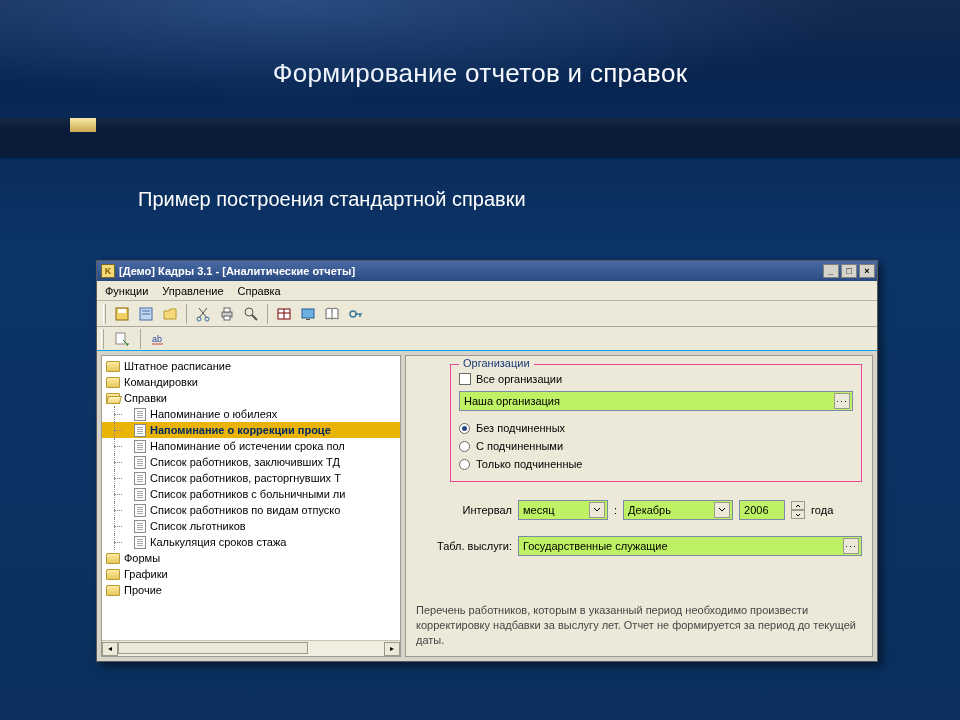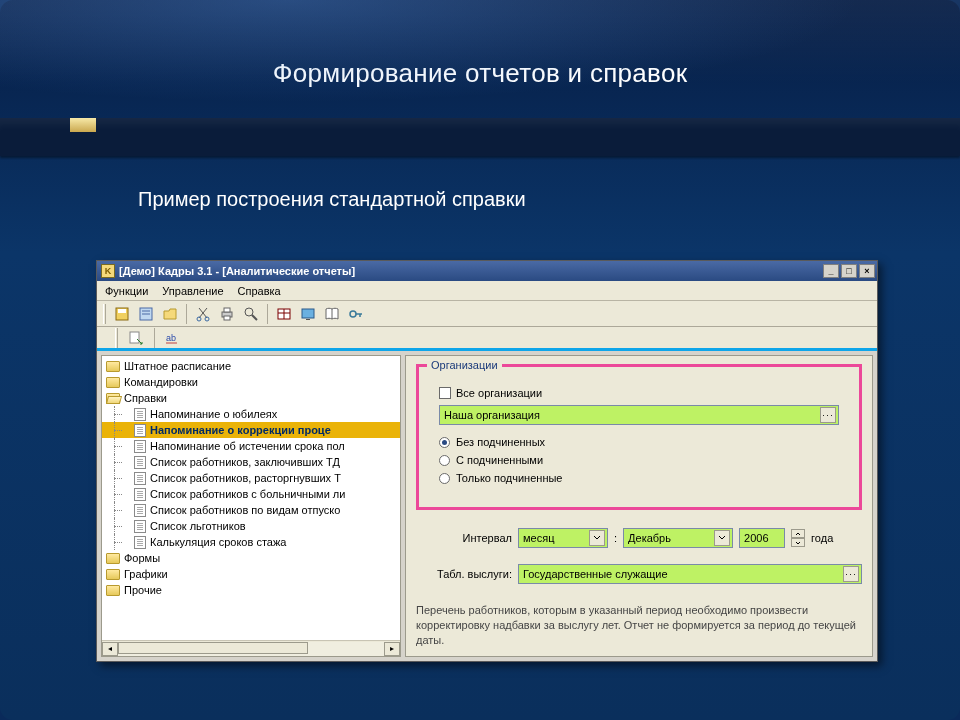--- a/index.html
+++ b/index.html
@@ -1,32 +1,32 @@
 <!DOCTYPE html>
 <html><head>
 <meta charset="utf-8">
 <style>
   * { box-sizing: border-box; margin: 0; padding: 0; }
   body { width: 960px; height: 720px; overflow: hidden; font-family: Arial, sans-serif; background: #0a2a5a; }
-  .slide { width: 960px; height: 720px; background: linear-gradient(180deg, #061d45 0%, #0b3568 35%, #0a2f5c 100%); position: relative; border-radius: 13px; }
+  .slide { width: 960px; height: 720px; background: linear-gradient(180deg, #061d45 0%, #0b3568 35%, #0a2f5c 100%); position: relative; }
   .slide::before { content:""; position:absolute; left:0; right:0; top:0; height:120px; background: radial-gradient(ellipse at 30% 0%, rgba(80,140,220,0.35), transparent 60%), linear-gradient(180deg, rgba(255,255,255,0.06), transparent 70%);}
   .slide-title { color: #fff; font-size: 26px; font-weight: 400; text-align: center; padding-top: 58px; letter-spacing: 0.3px;}
   .accent-bar { position:absolute; left:0; right:0; top:118px; height:38px; background:#0a1c3a; box-shadow: inset 0 12px 10px -6px rgba(255,255,255,0.06), 0 2px 2px rgba(0,0,0,0.4);}
   .accent-tab { position:absolute; left:70px; top:118px; width:26px; height:14px; background: linear-gradient(180deg,#f7e9a8,#caa84f); }
   .slide-sub { color: #fff; font-size: 20px; position: absolute; left: 138px; top: 188px; }
 
   .app { position: absolute; left: 96px; top: 260px; width: 782px; height: 402px; background: #d6d3cb; border: 1px solid #5a5a5a; box-shadow: 4px 4px 8px rgba(0,0,0,0.5); font-family: Tahoma, Arial, sans-serif; font-size: 11px; color: #000; display: flex; flex-direction: column; }
   .titlebar { height: 20px; background: linear-gradient(180deg,#4a6aa5,#2a4a82); color: #fff; display: flex; align-items: center; padding: 0 2px 0 4px; font-weight: bold; font-size: 11px; }
   .titlebar .ticon { width:14px; height:14px; background:#f5d97a; border:1px solid #7a6a20; margin-right:4px; display:flex; align-items:center; justify-content:center; font-size:9px; color:#7a5a00;}
   .win-btns { margin-left: auto; display: flex; gap: 2px; }
   .win-btn { width: 16px; height: 14px; background: #d6d3cb; border: 1px solid #808080; display:flex; align-items:center; justify-content:center; font-size:9px; font-family: Arial; color:#000;}
   .menubar { height: 20px; background: #ece9d8; display: flex; align-items: center; gap: 14px; padding-left: 8px; border-bottom: 1px solid #b8b4a4;}
   .menubar span { cursor: default; }
   .toolbar { height: 26px; background: #ece9d8; display: flex; align-items: center; padding-left: 6px; gap: 4px; border-bottom: 1px solid #aca899;}
-  .toolbar2 { height: 24px; background: #ece9d8; display: flex; align-items: center; padding-left: 18px; gap: 6px; border-bottom: 3px solid #0ea5e9;}
+  .toolbar2 { height: 24px; background: #ece9d8; display: flex; align-items: center; padding-left: 4px; gap: 6px; border-bottom: 1px solid #0ea5e9;}
   .tbtn { width: 20px; height: 20px; display:flex; align-items:center; justify-content:center; border:1px solid transparent; }
   .tbtn svg { width:16px; height:16px; display:block; }
   .sep { width:1px; height:20px; background:#aca899; margin:0 2px;}
   .grip { width:3px; height:20px; border-left:1px solid #fff; border-right:1px solid #aca899; margin-right:2px;}
 
   .body { flex:1; display:flex; min-height:0; }
   .tree-pane { width: 300px; background:#fff; border:1px solid #9c9a8c; margin:4px 2px 4px 4px; display:flex; flex-direction:column; }
   .tree { flex:1; overflow:hidden; padding:2px 0; }
   .tree-row { display:flex; align-items:center; height:16px; padding-left:4px; white-space:nowrap; overflow:hidden; }
   .tree-row.sub { padding-left: 32px; position:relative;}
@@ -36,21 +36,21 @@
   .folder.open::before { content:""; position:absolute; left:-1px; right:-1px; bottom:-1px; height:6px; background:linear-gradient(180deg,#fff2c0,#f0d77a); border:1px solid #b89a2e; transform:skewX(-15deg) translateX(1px);}
   .doc { width:12px; height:13px; margin-right:4px; background:#fff; border:1px solid #8a8a8a; position:relative; flex-shrink:0;}
   .doc::before { content:""; position:absolute; left:2px; right:2px; top:2px; height:1px; background:#aaa; box-shadow:0 2px 0 #aaa, 0 4px 0 #aaa, 0 6px 0 #aaa;}
   .tree-row.selected { background:#eab308; font-weight:bold; color:#002a66;}
   .hscroll { height:16px; background:#ece9d8; border-top:1px solid #c8c4b4; display:flex; align-items:center; }
   .hsbtn { width:16px; height:14px; background:#ece9d8; border:1px solid #9c9a8c; display:flex; align-items:center; justify-content:center; font-size:8px;}
   .hstrack { flex:1; height:14px; background:#f0eee0; position:relative;}
   .hsthumb { position:absolute; left:0; top:0; height:12px; width:190px; background:#ece9d8; border:1px solid #9c9a8c;}
 
   .right-pane { flex:1; margin:4px 4px 4px 2px; background:#ece9d8; border:1px solid #9c9a8c; padding:8px 10px; display:flex; flex-direction:column; font-size:11px;}
-  .group { border:3px solid #ec4899; padding:20px; position:relative; margin-bottom:10px;}
+  .group { border:1px solid #ec4899; padding:8px; position:relative; margin-bottom:10px;margin-left:34px;}
   .group-title { position:absolute; top:-8px; left:8px; background:#ece9d8; padding:0 4px; color:#1a3a7a; font-size:11px;}
   .chk { display:flex; align-items:center; gap:5px; margin-bottom:6px;}
   .chkbox { width:12px; height:12px; border:1px solid #6a6a6a; background:#fff;}
   .combo { height:20px; background:#bef264; border:1px solid #7a8aa8; display:flex; align-items:center; padding:0 2px 0 4px; position:relative;}
   .combo .dots { margin-left:auto; width:16px; height:16px; background:#ece9d8; border:1px solid #9c9a8c; display:flex; align-items:center; justify-content:center; font-size:9px; letter-spacing:1px;}
   .combo .arrow { margin-left:auto; width:16px; height:16px; background:#ece9d8; border:1px solid #9c9a8c; display:flex; align-items:center; justify-content:center;}
   .arrow svg{width:8px;height:8px;}
   .radio-row { display:flex; align-items:center; gap:6px; height:18px;}
   .radio { width:11px; height:11px; border:1px solid #6a6a6a; border-radius:50%; background:#fff; position:relative;}
   .radio.on::after{content:""; position:absolute; left:2px; top:2px; width:5px; height:5px; background:#2a4a82; border-radius:50%;}

